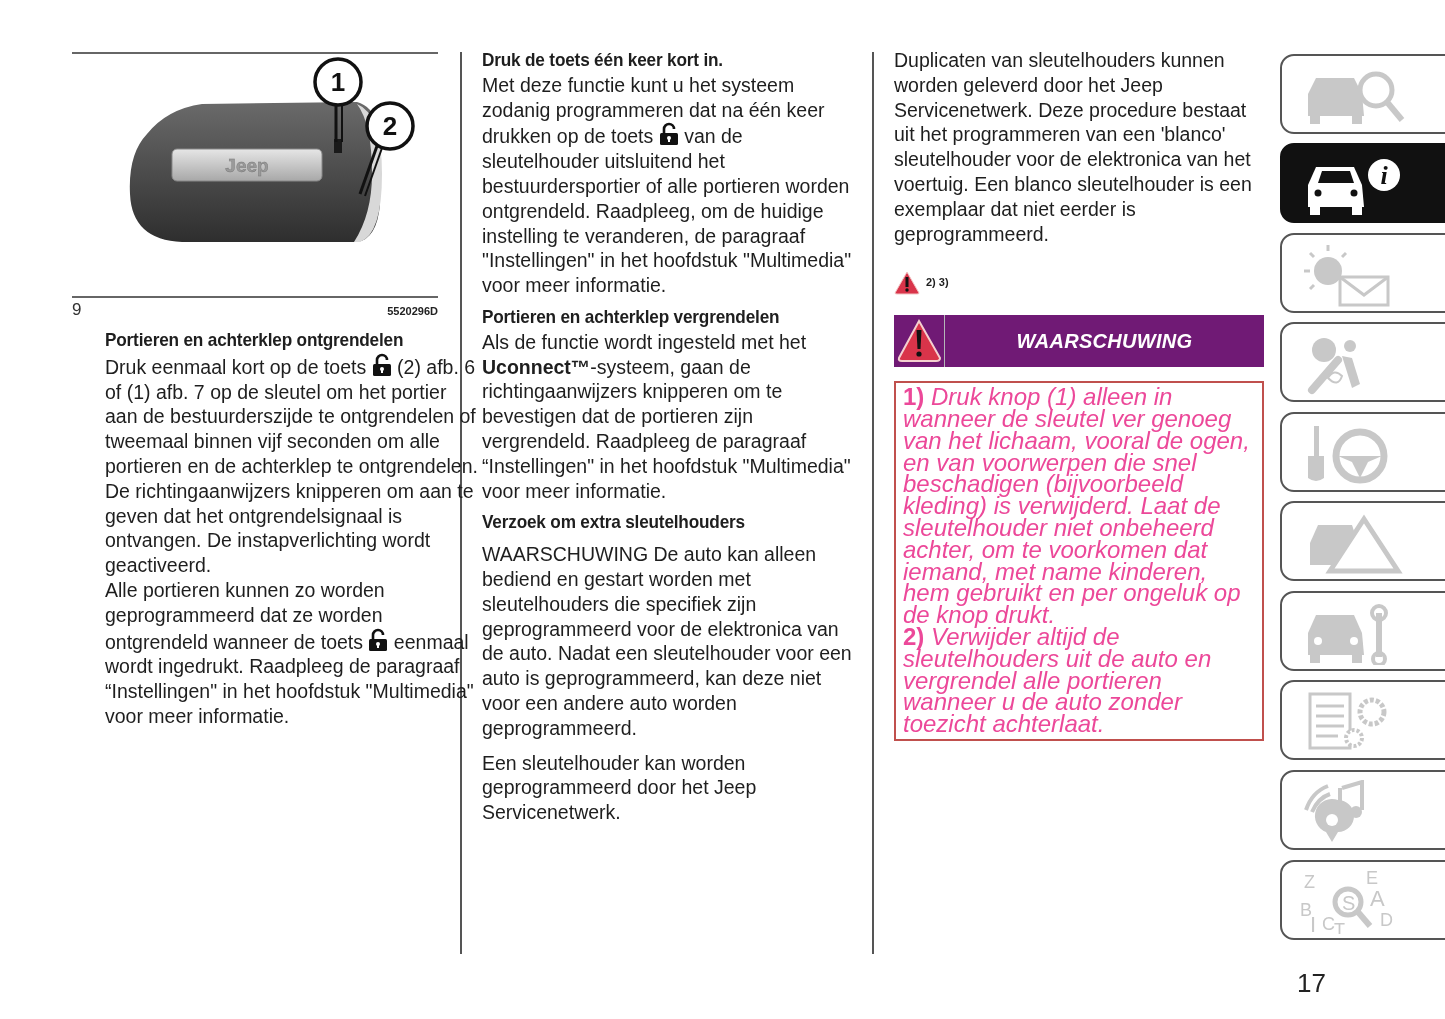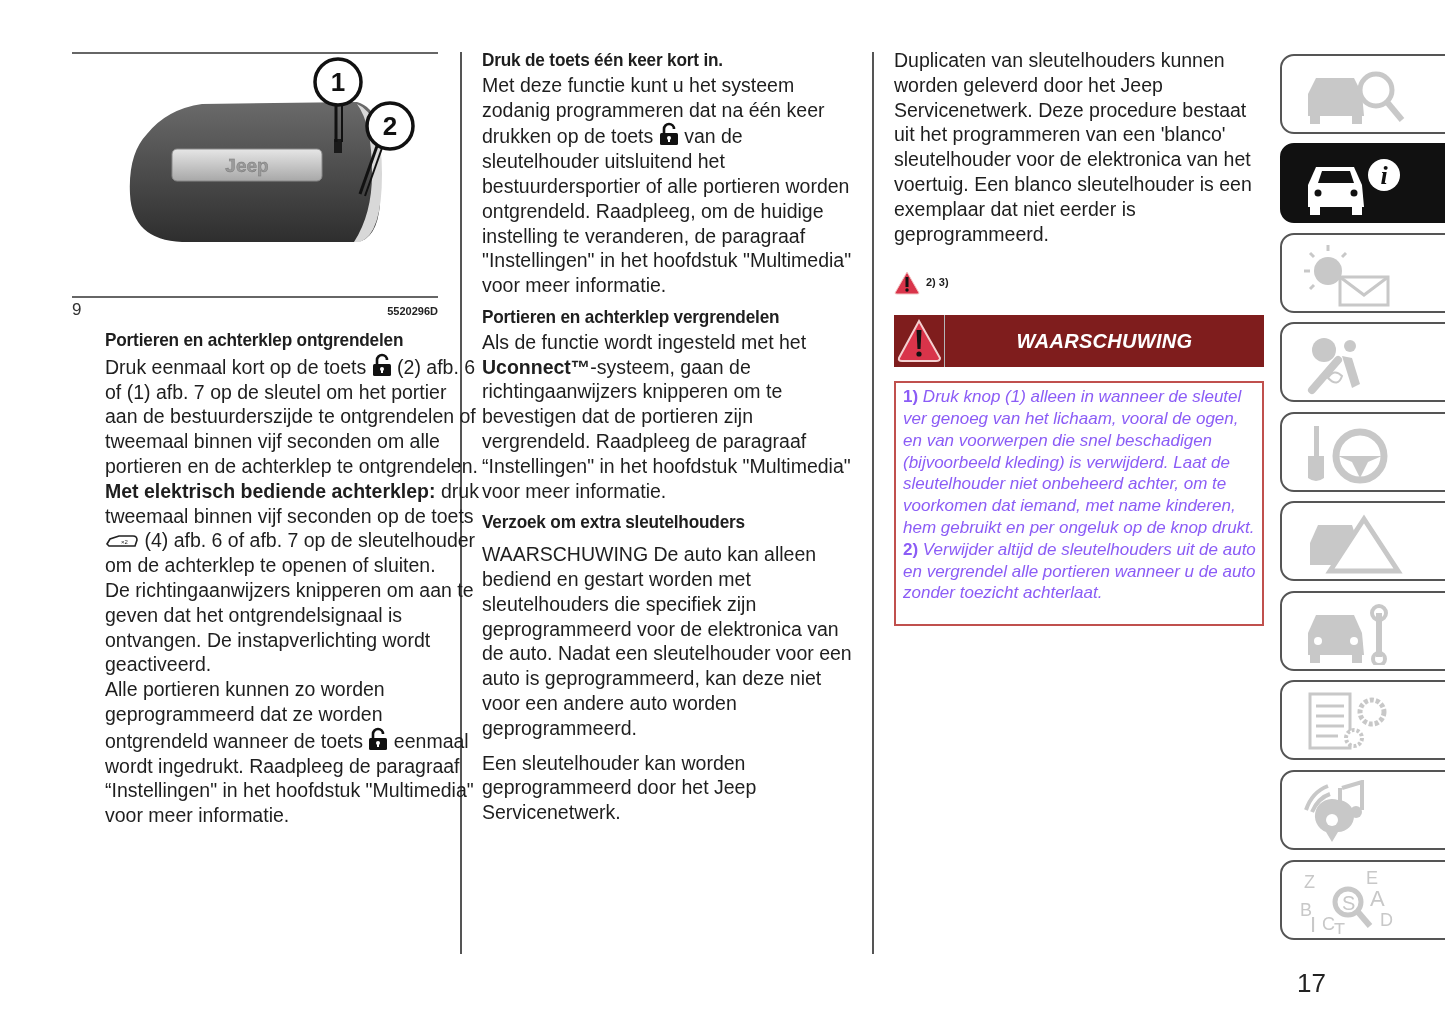--- a/index.html
+++ b/index.html
@@ -19,24 +19,24 @@
   .fig { position: absolute; left: 72px; top: 52px; width: 366px; }
   .fig .rule-top, .fig .rule-bot { height: 2px; background: #666; }
   .fig .photo { height: 242px; position: relative; }
   .fig .cap { display: flex; justify-content: space-between; align-items: baseline; margin-top: 2px; }
   .fig .num { font-size: 17px; color: #333; }
   .fig .code { font-size: 11px; font-weight: bold; color: #222; }
   .lock { display: inline-block; vertical-align: -3px; width: 20px; height: 24px; }
   .trunk { display: inline-block; vertical-align: -2px; width: 34px; height: 16px; }
   
   .warn-small { display: flex; align-items: center; gap: 6px; margin-top: 14px; font-size: 11px; font-weight: bold; }
-  .warn-head { margin-top: 20px; height: 52px; background: #7f1d1d; display: flex; align-items: center; }
+  .warn-head { margin-top: 20px; height: 52px; background: #701a75; display: flex; align-items: center; }
   .warn-head .tri-box { width: 50px; height: 52px; display: flex; align-items: center; justify-content: center; border-right: 1px solid #b4b6b8; }
   .warn-head .title { flex: 1; text-align: center; color: #fff; font-weight: bold; font-style: italic; font-size: 20px; letter-spacing: 0.3px; }
-  .warn-box { margin-top: 14px; border: 2px solid #c0504d; padding: 3px 6px 20px 7px; font-style: italic; font-size: 17px; line-height: 21.8px; color: #8b5cf6; }
+  .warn-box { margin-top: 14px; border: 2px solid #c0504d; padding: 3px 6px 4px 7px; font-style: italic; font-size: 24px; line-height: 21.8px; color: #ec4899; }
   .warn-box .n { font-style: normal; font-weight: bold; }
   
   .tab { position: absolute; left: 1280px; width: 180px; height: 80px; border: 2px solid #555; border-radius: 14px; background: #fff; box-sizing: border-box; }
   .tab.active { background: #111; border-color: #111; }
   .tab svg { position: absolute; left: 16px; top: 8px; }
   .pagenum { position: absolute; left: 1297px; top: 968px; font-size: 26px; color: #222; }
 </style>
 </head>
 <body>
 
@@ -86,27 +86,20 @@
   <p class="h">Portieren en achterklep ontgrendelen</p>
   <p>
     <span>Druk eenmaal kort op de toets</span>
     <svg class="lock" viewBox="0 0 20 24">
         <path d="M5 11 V7 A5 5 0 0 1 15 7" fill="none" stroke="#111" stroke-width="2.6"></path>
         <rect x="1" y="11" width="18" height="12" rx="1.5" fill="#111"></rect>
         <circle cx="10" cy="16" r="2" fill="#fff"></circle>
         <rect x="9" y="16" width="2" height="4" fill="#fff"></rect>
       </svg><span> (2) afb. 6 of (1) afb. 7 op de sleutel om het portier aan de bestuurderszijde te ontgrendelen of tweemaal binnen vijf seconden om alle portieren en de achterklep te ontgrendelen.</span>
   </p>
-  <p>
-    <span class="b">Met elektrisch bediende achterklep:</span><span> druk tweemaal binnen vijf seconden op de toets</span>
-    <svg class="trunk" viewBox="0 0 34 16">
-        <path d="M2 11 L5 6 L14 3 L28 3 Q32 3 32 7 L30 13 L4 13 Z" fill="none" stroke="#222" stroke-width="1.6"></path>
-        <text x="16" y="11" font-size="6" font-family="Liberation Sans, sans-serif" fill="#222">×2</text>
-      </svg><span> (4) afb. 6 of afb. 7 op de sleutelhouder om de achterklep te openen of sluiten.</span>
-  </p>
   <p>De richtingaanwijzers knipperen om aan te geven dat het ontgrendelsignaal is ontvangen. De instapverlichting wordt geactiveerd.</p>
   <p>
     <span>Alle portieren kunnen zo worden geprogrammeerd dat ze worden ontgrendeld wanneer de toets</span>
     <svg class="lock" viewBox="0 0 20 24">
         <path d="M5 11 V7 A5 5 0 0 1 15 7" fill="none" stroke="#111" stroke-width="2.6"></path>
         <rect x="1" y="11" width="18" height="12" rx="1.5" fill="#111"></rect>
         <circle cx="10" cy="16" r="2" fill="#fff"></circle>
         <rect x="9" y="16" width="2" height="4" fill="#fff"></rect>
       </svg><span> eenmaal wordt ingedrukt. Raadpleeg de paragraaf “Instellingen" in het hoofdstuk "Multimedia" voor meer informatie.</span>
   </p>

